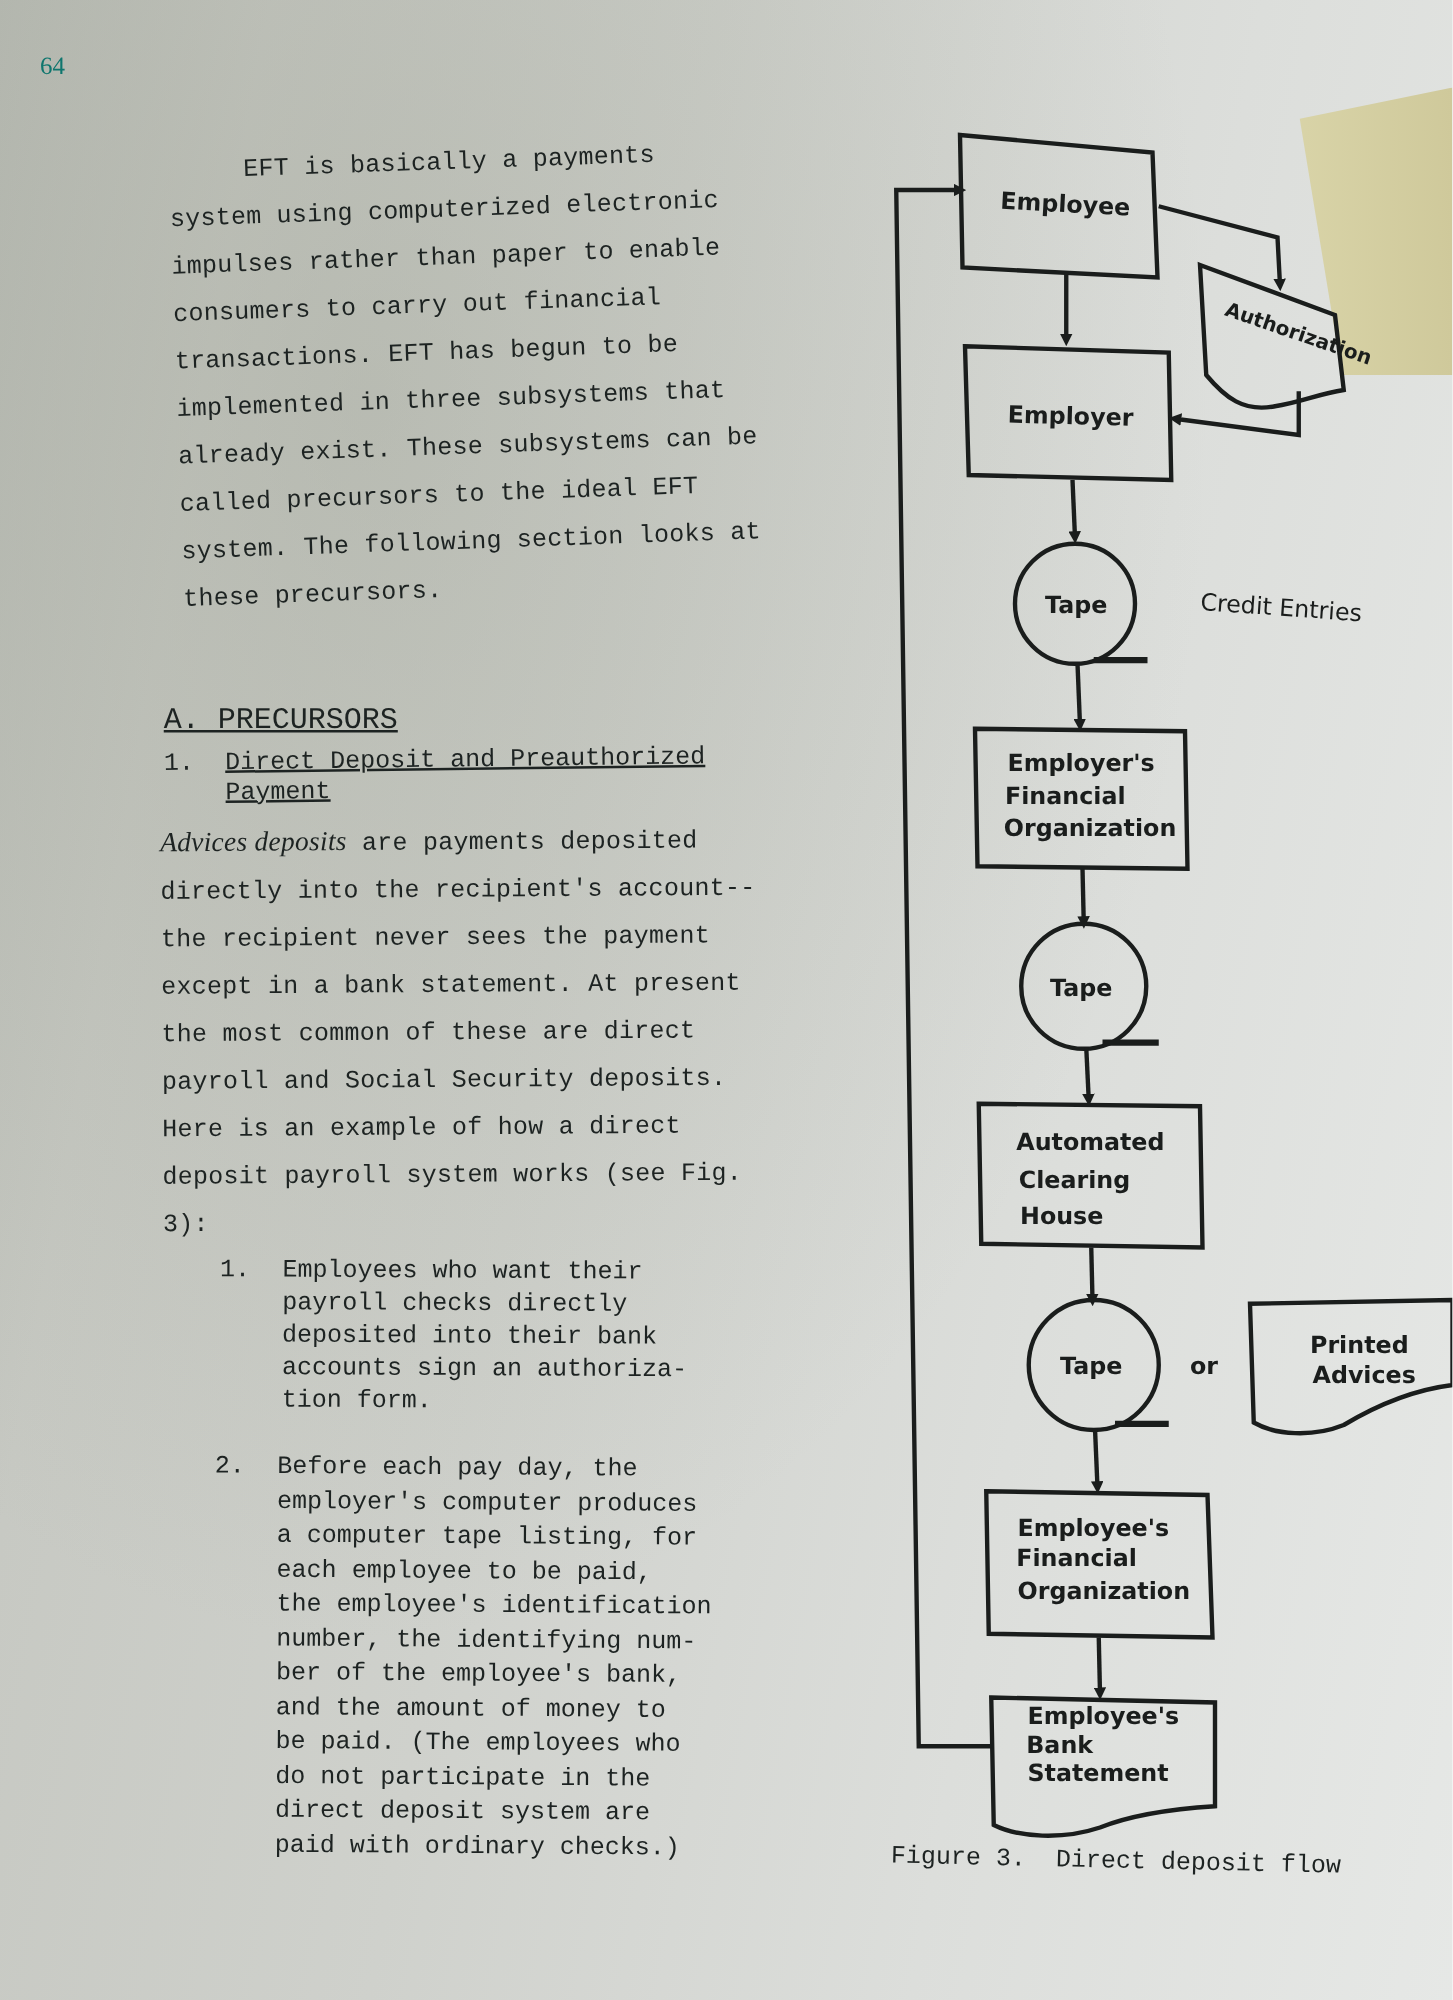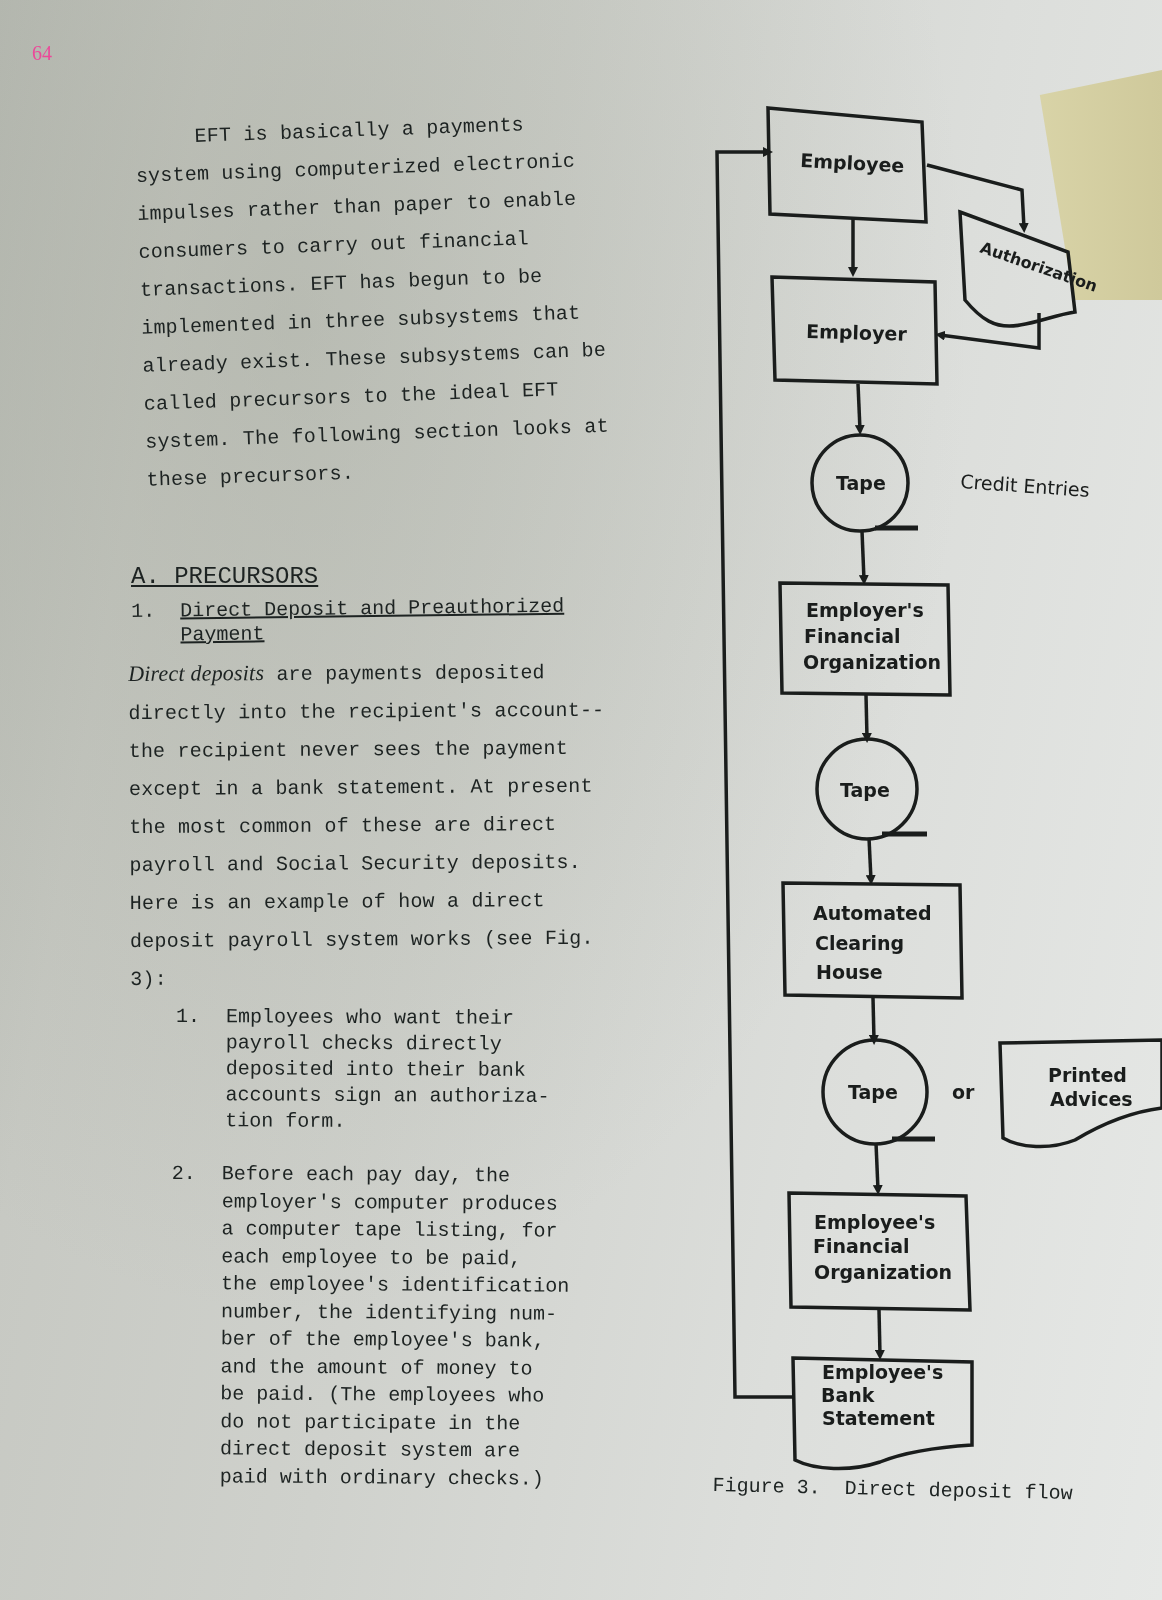--- a/index.html
+++ b/index.html
@@ -12,21 +12,21 @@
     .shade {
       position: absolute; left: 0; top: 0; width: 1162px; height: 1600px;
       background: radial-gradient(ellipse at 25% 20%, rgba(150,155,140,0.35) 0%, rgba(150,155,140,0) 55%);
       pointer-events: none;
     }
     .next-page {
       position: absolute; right: 0; top: 0; width: 130px; height: 1600px;
       background: linear-gradient(90deg, #d9d4a8 0%, #cfc99b 100%);
       clip-path: polygon(100% 70px, 6% 95px, 32% 300px, 100% 300px);
     }
-    .page-number { position: absolute; left: 32px; top: 42px; font-family: "Liberation Serif", serif; font-size: 20px; color: #ec4899; }
+    .page-number { position: absolute; left: 32px; top: 42px; font-family: "Liberation Serif", serif; font-size: 20px; color: #0f766e; }
     .col { position: absolute; font-size: 20px; line-height: 38px; letter-spacing: 0.2px; }
     .intro { left: 134px; top: 120px; width: 470px; transform: rotate(-2deg); transform-origin: 0 0; }
     .intro p { margin: 0; text-indent: 60px; }
     .section-head { position: absolute; left: 131px; top: 563px; font-size: 24px; }
     .section-head span { text-decoration: underline; }
     .subhead { position: absolute; left: 131px; top: 600px; font-size: 20px; line-height: 24px; transform: rotate(-0.7deg); transform-origin: 0 0; }
     .subhead .num { position: absolute; left: 0; top: 0; }
     .subhead .txt { position: absolute; left: 49px; top: 0; width: 420px; text-decoration: underline; }
     .body2 { left: 128px; top: 655px; width: 510px; transform: rotate(-0.4deg); transform-origin: 0 0; }
     .body2 p { margin: 0; }
@@ -55,21 +55,21 @@
 <div class="section-head">
   <span>A.  PRECURSORS</span>
 </div>
 
 <div class="subhead">
   <span class="num">1.</span>
   <span class="txt">Direct Deposit and Preauthorized Payment</span>
 </div>
 
 <div class="col body2">
-  <p><em>Direct deposits</em><span> are payments deposited directly into the recipient's account--the recipient never sees the payment except in a bank statement.  At present the most common of these are direct payroll and Social Security deposits. Here is an example of how a direct deposit payroll system works (see Fig. 3):</span></p>
+  <p><em>Advices deposits</em><span> are payments deposited directly into the recipient's account--the recipient never sees the payment except in a bank statement.  At present the most common of these are direct payroll and Social Security deposits. Here is an example of how a direct deposit payroll system works (see Fig. 3):</span></p>
 </div>
 
 <div class="list item1">
   <span class="n">1.</span>
   <span class="t">Employees who want their
 payroll checks directly
 deposited into their bank
 accounts sign an authoriza-
 tion form.</span>
 </div>

